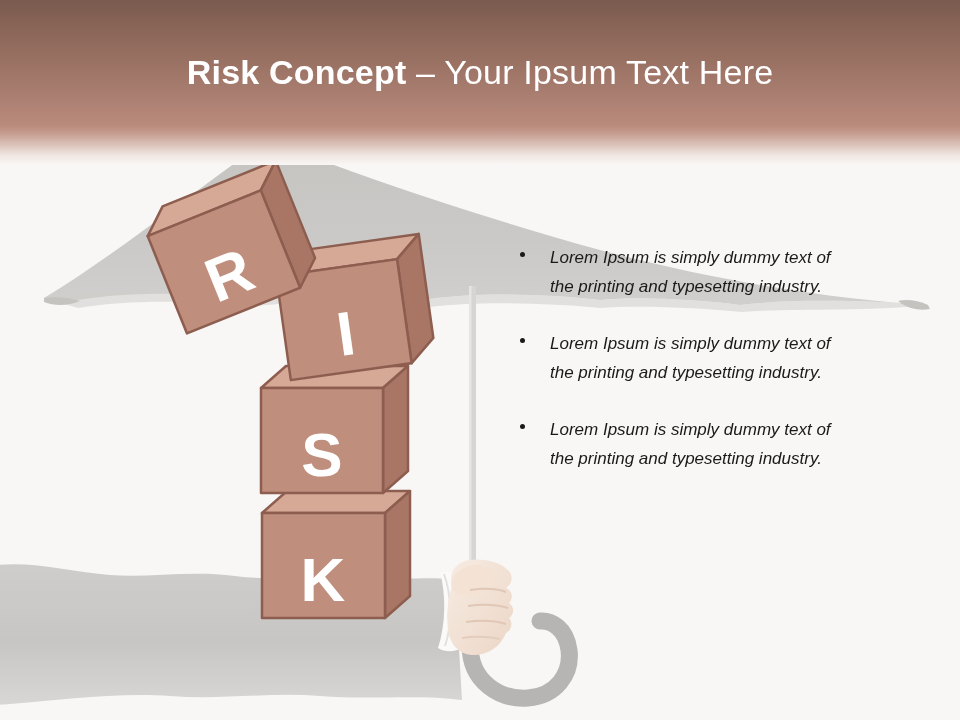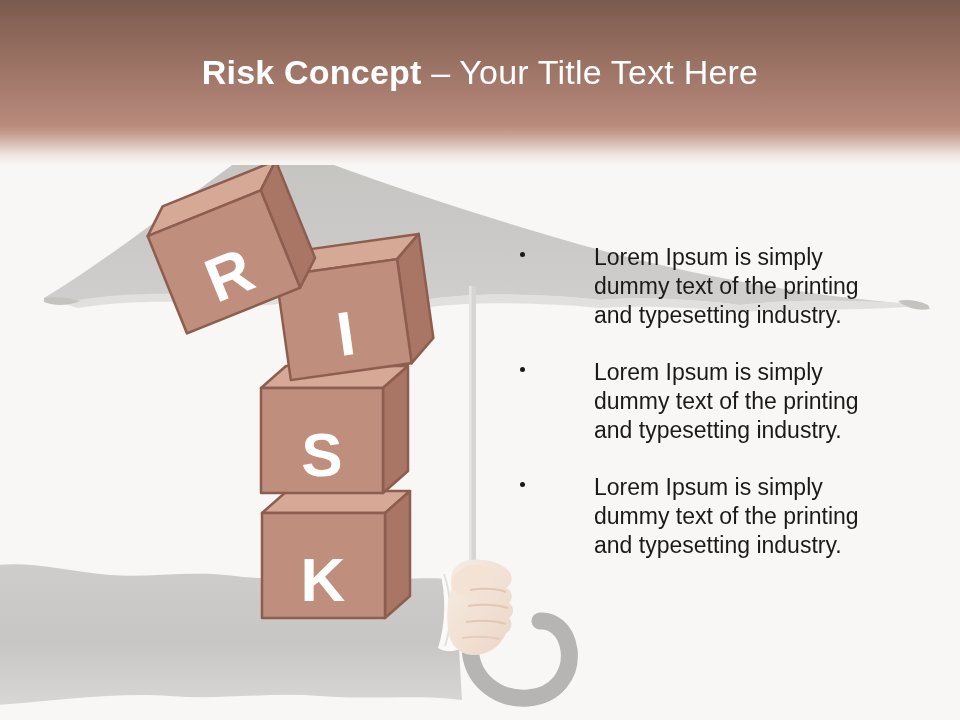--- a/index.html
+++ b/index.html
@@ -75,25 +75,25 @@
     position: absolute;
     left: 8px;
     top: 9px;
     width: 5px;
     height: 5px;
     border-radius: 50%;
     background: #1a1a1a;
   }
   .bullet-text {
     font-family: "Liberation Sans", sans-serif;
-    font-size: 23px;
+    font-style: italic;
+    font-size: 17px;
     line-height: 29px;
     color: #1a1a1a;
     width: 285px;
-    margin-left: 44px;
   }
   .cube-letter {
     font-family: "Liberation Sans", sans-serif;
     font-weight: bold;
     fill: #ffffff;
   }
 </style>
 </head>
 <body>
 
@@ -240,16 +240,16 @@
       <div class="bullet-text">Lorem Ipsum is simply dummy text of the printing and typesetting industry.</div>
     </div>
     <div class="bullet-row">
       <span class="bullet-dot"></span>
       <div class="bullet-text">Lorem Ipsum is simply dummy text of the printing and typesetting industry.</div>
     </div>
   </div>
 
   <div id="header-band"></div>
   <div id="slide-title">
-    <span class="strong">Risk Concept</span><span class="light"> – </span><span class="light">Your Title Text Here</span>
+    <span class="strong">Risk Concept</span><span class="light"> – </span><span class="light">Your Ipsum Text Here</span>
   </div>
 
 </div>
 
 </body></html>

